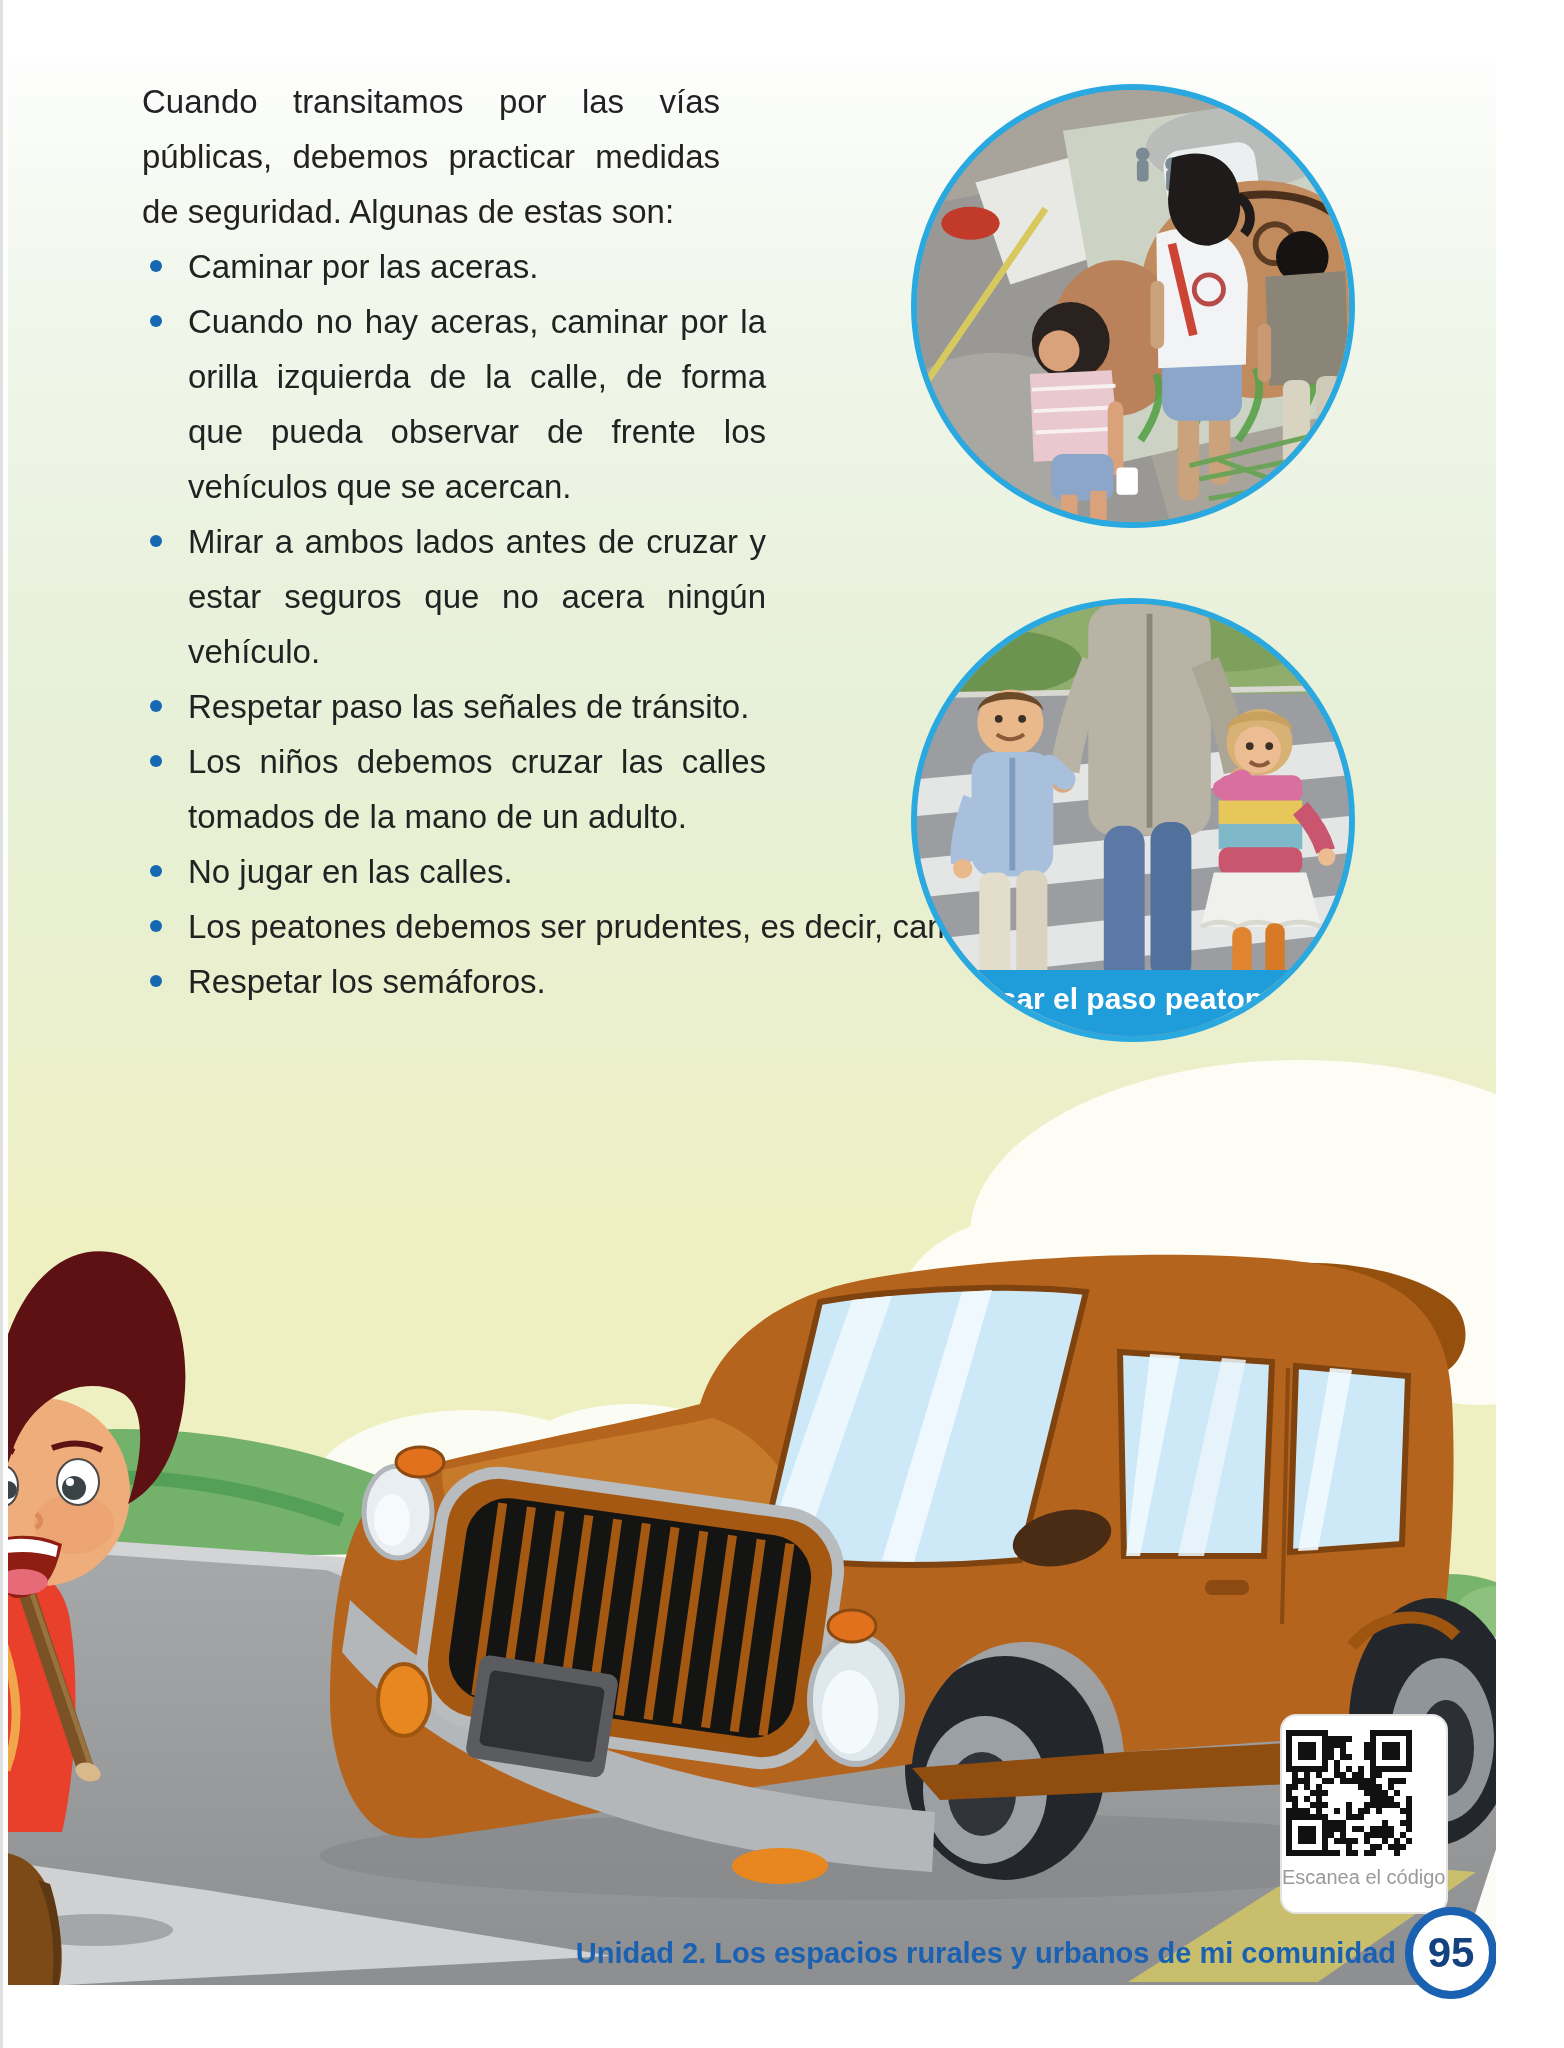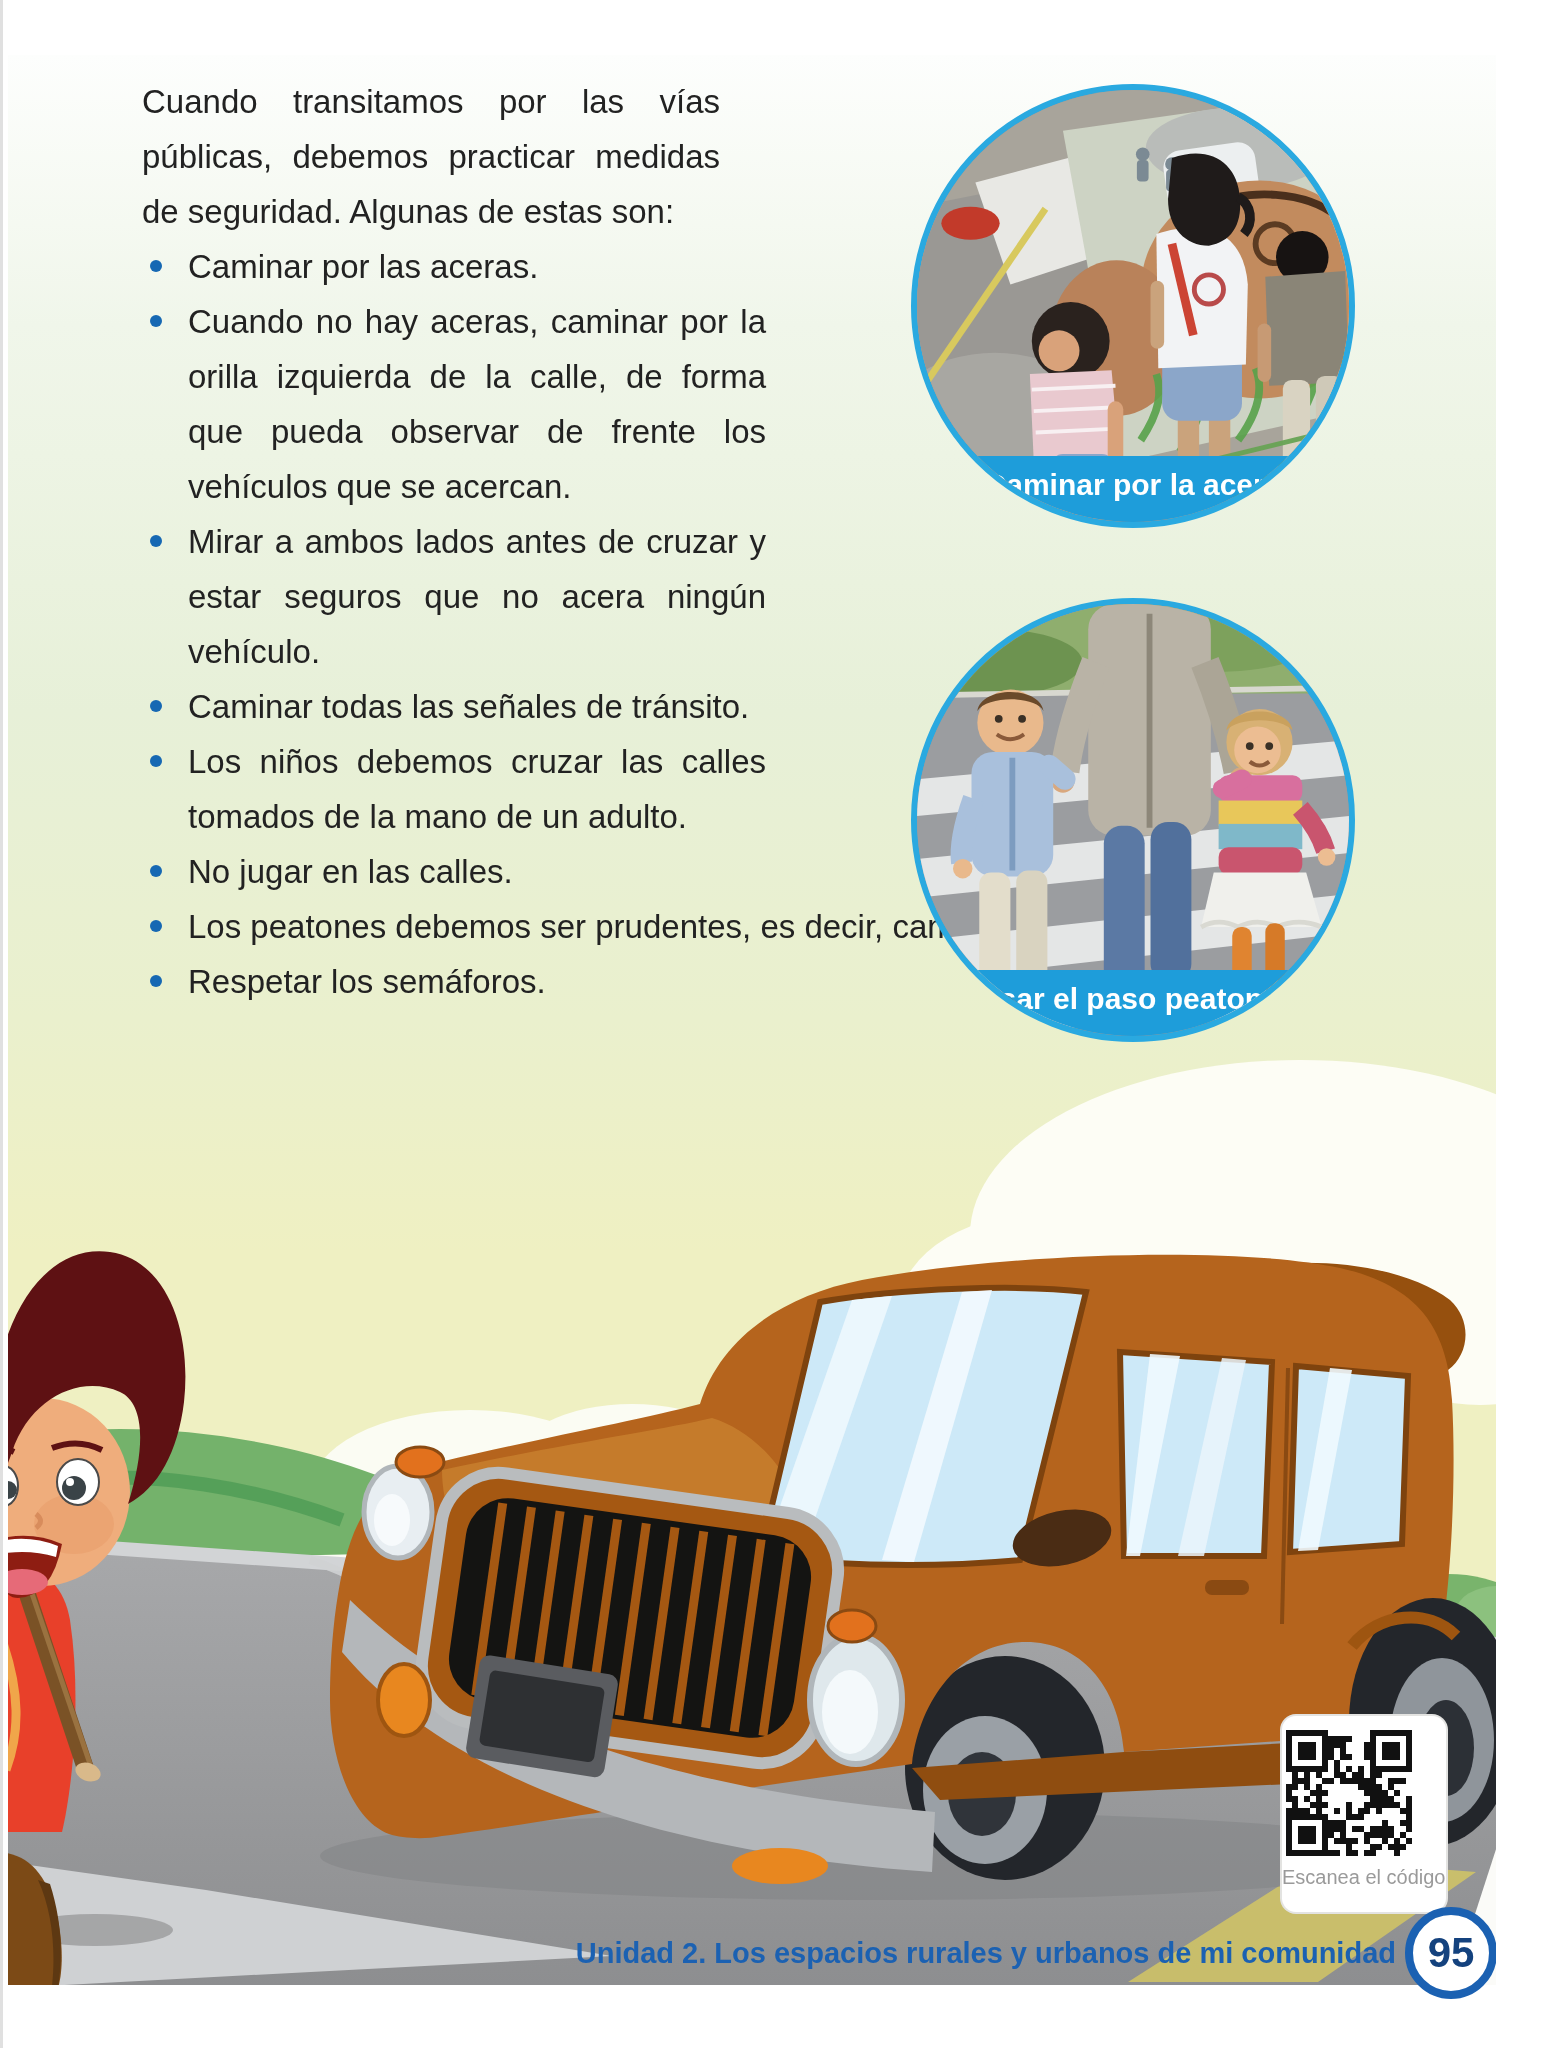--- a/index.html
+++ b/index.html
@@ -198,21 +198,21 @@
       </g>
     </g>
   </svg>
 
   <div class="textcol">
     <p class="intro">Cuando transitamos por las vías públicas, debemos practicar medidas de seguridad. Algunas de estas son:</p>
     <ul class="safety">
       <li class="narrow">Caminar por las aceras.</li>
       <li class="narrow">Cuando no hay aceras, caminar por la orilla izquierda de la calle, de forma que pueda observar de frente los vehículos que se acercan.</li>
       <li class="narrow">Mirar a ambos lados antes de cruzar y estar seguros que no acera ningún vehículo.</li>
-      <li class="narrow">Caminar todas las señales de tránsito.</li>
+      <li class="narrow">Respetar paso las señales de tránsito.</li>
       <li class="narrow">Los niños debemos cruzar las calles tomados de la mano de un adulto.</li>
       <li class="narrow">No jugar en las calles.</li>
       <li class="wide">Los peatones debemos ser prudentes, es decir, caminar con precaución.</li>
       <li class="wide">Respetar los semáforos.</li>
     </ul>
   </div>
 
   <div class="photo-circle photo-1">
     <svg viewBox="0 0 444 444">
       <rect width="444" height="444" fill="#a8a49b"></rect>
@@ -279,21 +279,20 @@
       </g>
       <g stroke="#68a455" stroke-width="5" opacity=".95">
         <line x1="290" y1="400" x2="440" y2="370"></line>
           <line x1="300" y1="420" x2="444" y2="396"></line>
         <line x1="320" y1="438" x2="444" y2="412"></line>
           <line x1="280" y1="386" x2="420" y2="352"></line>
         <line x1="340" y1="430" x2="430" y2="440"></line>
           <line x1="310" y1="380" x2="444" y2="430"></line>
       </g>
     </svg>
-    <div class="caption-band">Caminar por la acera</div>
   </div>
 
   <div class="photo-circle photo-2">
     <svg viewBox="0 0 444 444">
       <rect width="444" height="444" fill="#9b9da0"></rect>
       <rect width="444" height="92" fill="#8fae6e"></rect>
       <ellipse cx="80" cy="60" rx="90" ry="34" fill="#6d9350"></ellipse>
       <ellipse cx="300" cy="40" rx="110" ry="30" fill="#7da15c"></ellipse>
       <line x1="0" y1="94" x2="444" y2="86" stroke="#d8d8d0" stroke-width="6"></line>
       <g fill="#e8eaea" opacity=".95">

